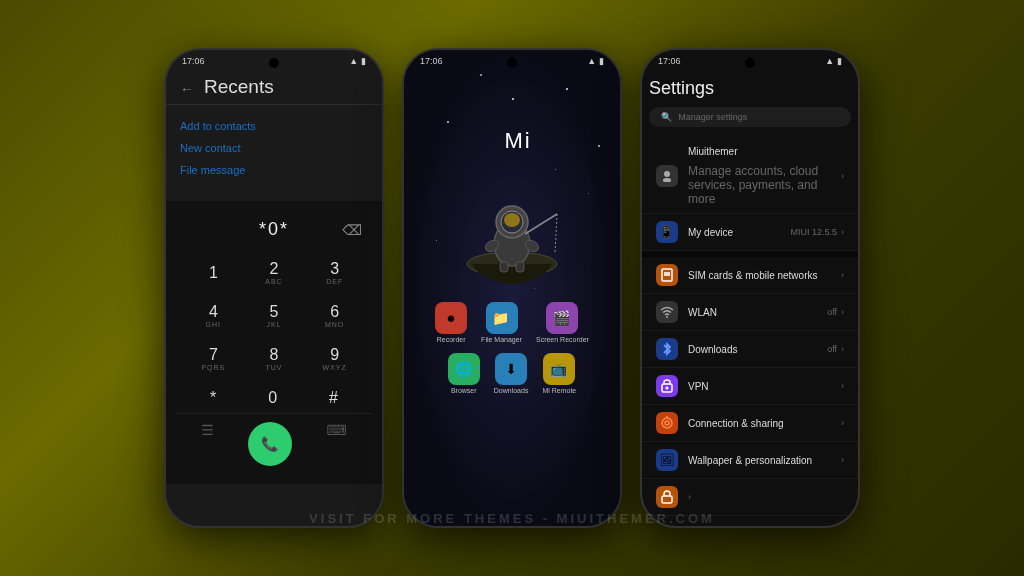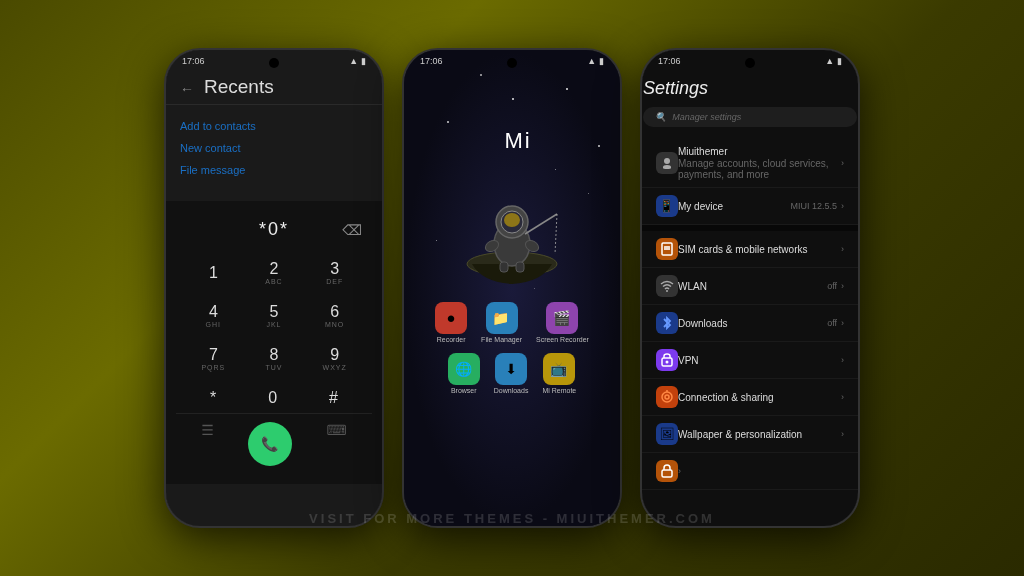--- a/index.html
+++ b/index.html
@@ -285,22 +285,21 @@
       font-size: 7px;
       text-align: center;
     }
 
     
     .phone3 .phone-screen {
       background: #0f0f0f;
     }
 
     .settings-header {
-      padding: 8px 1px 6px;
-      font-style: italic;
+      padding: 8px 7px 6px;
     }
 
     .settings-title {
       color: #eee;
       font-size: 18px;
       font-weight: 500;
       margin-top: 2px;
       margin-bottom: 8px;
     }
 
@@ -322,21 +321,21 @@
     .search-icon-s {
       color: #666;
       font-size: 10px;
     }
 
     .settings-item {
       display: flex;
       align-items: center;
       padding: 7px 14px;
       border-bottom: 1px solid #1a1a1a;
-      gap: 0;
+      gap: 10px;
     }
 
     .settings-icon {
       width: 22px;
       height: 22px;
       border-radius: 6px;
       display: flex;
       align-items: center;
       justify-content: center;
       font-size: 12px;
@@ -347,22 +346,22 @@
       flex: 1;
     }
 
     .settings-item-title {
       color: #ddd;
       font-size: 10px;
     }
 
     .settings-item-sub {
       color: #666;
-      font-size: 10px;
-      margin-top: 1px;
+      font-size: 12px;
+      margin-top: 7px;
     }
 
     .settings-item-right {
       color: #666;
       font-size: 9px;
       display: flex;
       align-items: center;
       gap: 4px;
     }
 

